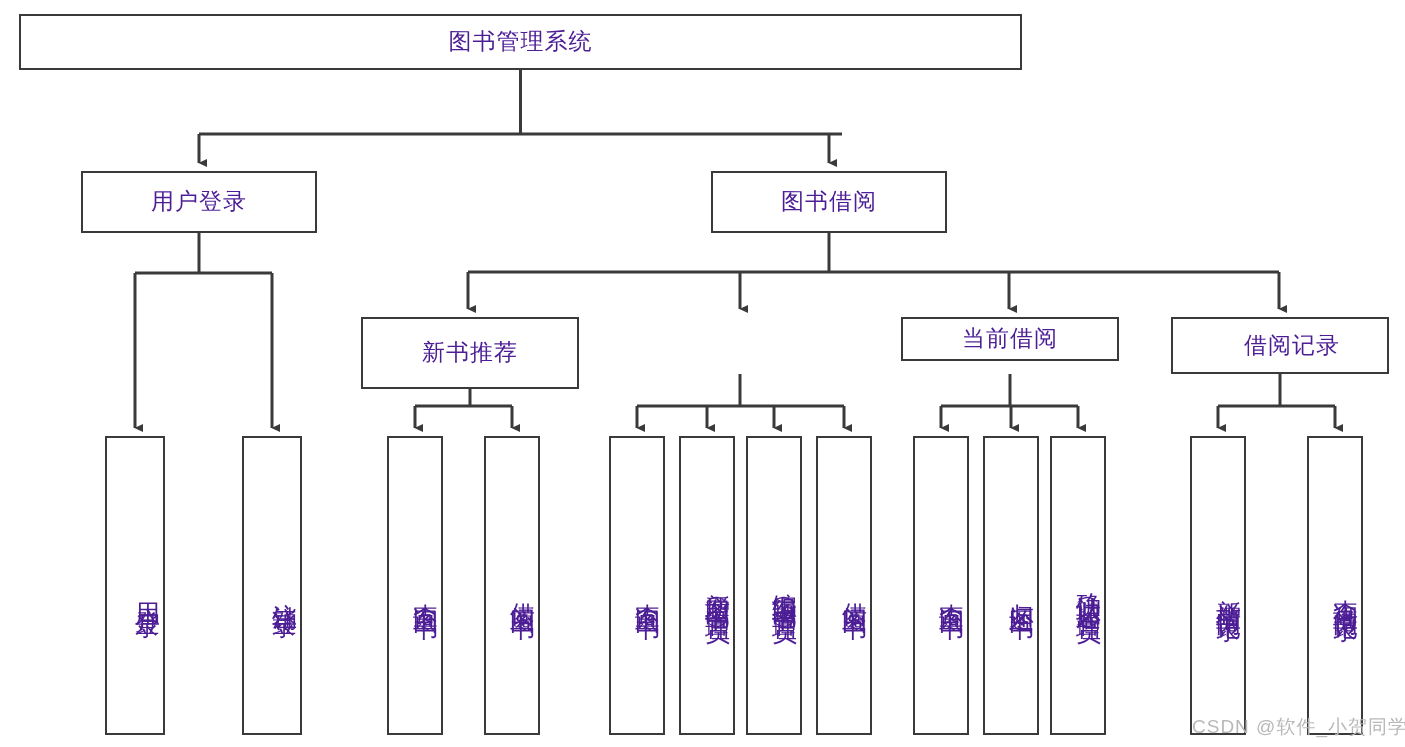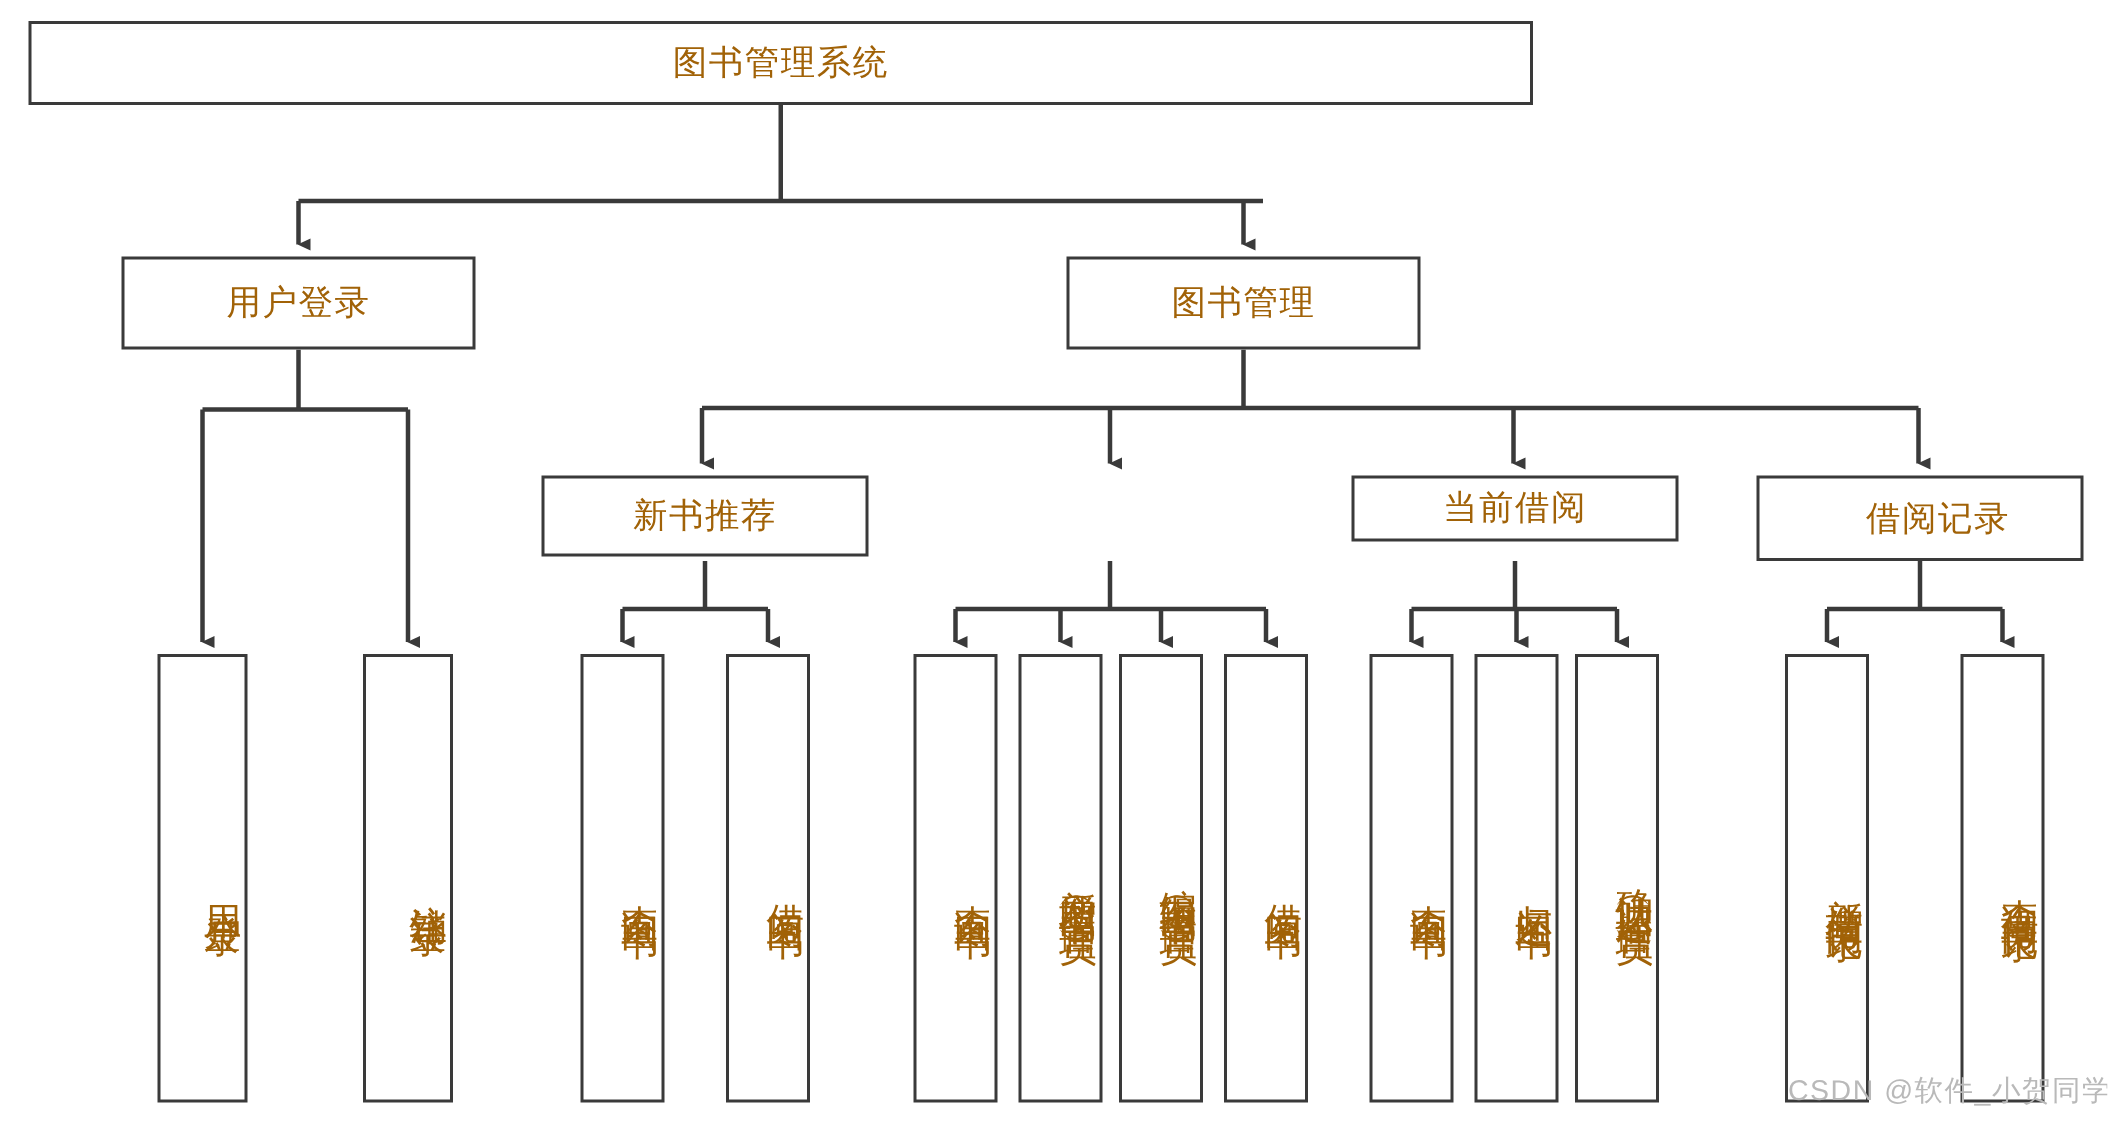--- a/index.html
+++ b/index.html
@@ -27,21 +27,21 @@
     pointer-events: none;
   }
   .node {
     position: absolute;
     box-sizing: border-box;
     background: #ffffff;
     border: 2px solid #3a3a3a;
     display: flex;
     align-items: center;
     justify-content: center;
-    color: #a16207;
+    color: #4c1d95;
   }
   .node.horiz {
     font-size: 23px;
     letter-spacing: 1px;
     line-height: 1.2;
   }
   .node.vert {
     writing-mode: vertical-rl;
     text-orientation: upright;
     font-size: 25px;
@@ -121,24 +121,24 @@
   </svg>
 
   <div class="node horiz" style="left:19px; top:14px; width:1003px; height:56px;">
     <span>图书管理系统</span>
   </div>
 
   <div class="node horiz" style="left:81px; top:171px; width:236px; height:62px;">
     <span>用户登录</span>
   </div>
   <div class="node horiz" style="left:711px; top:171px; width:236px; height:62px;">
-    <span>图书管理</span>
+    <span>图书借阅</span>
   </div>
 
-  <div class="node horiz" style="left:361px; top:317px; width:218px; height:54px;">
+  <div class="node horiz" style="left:361px; top:317px; width:218px; height:72px;">
     <span>新书推荐</span>
   </div>
   <div class="node horiz" style="left:901px; top:317px; width:218px; height:44px;">
     <span>当前借阅</span>
   </div>
   <div class="node horiz" style="left:1171px; top:317px; width:218px; height:57px;padding-left:24px;">
     <span>借阅记录</span>
   </div>
 
   <div class="node vert" style="left:105px; top:436px; width:60px; height:299px;">

